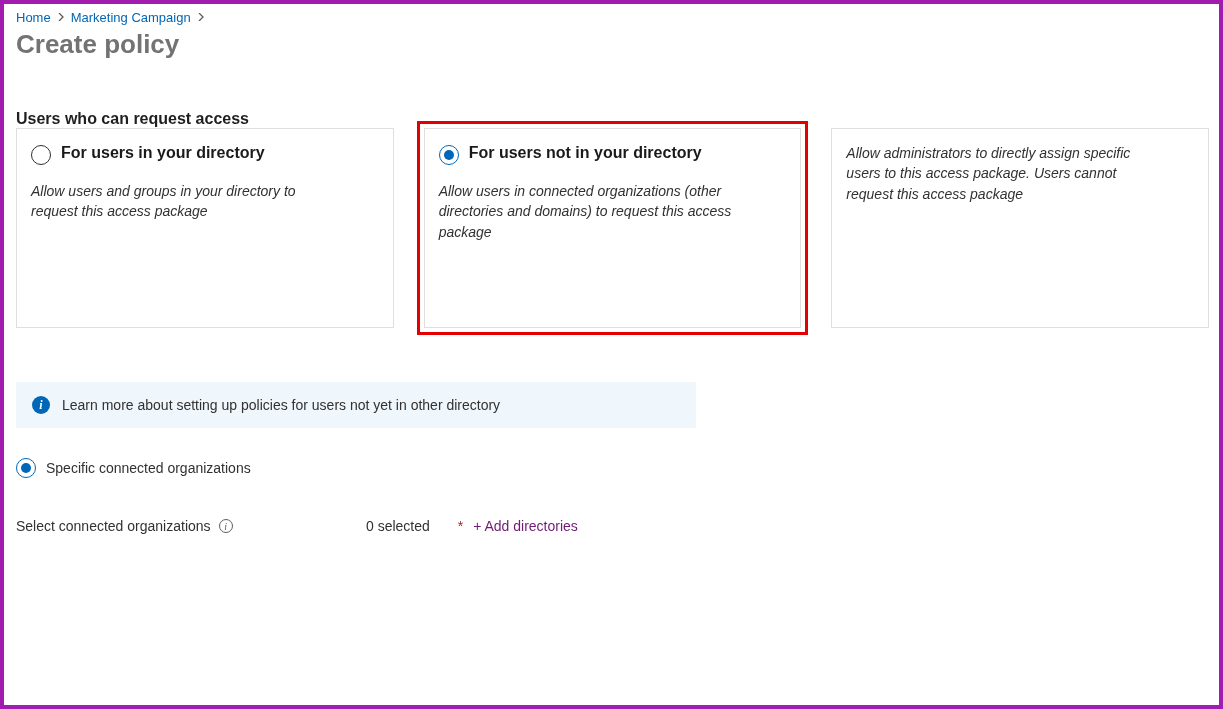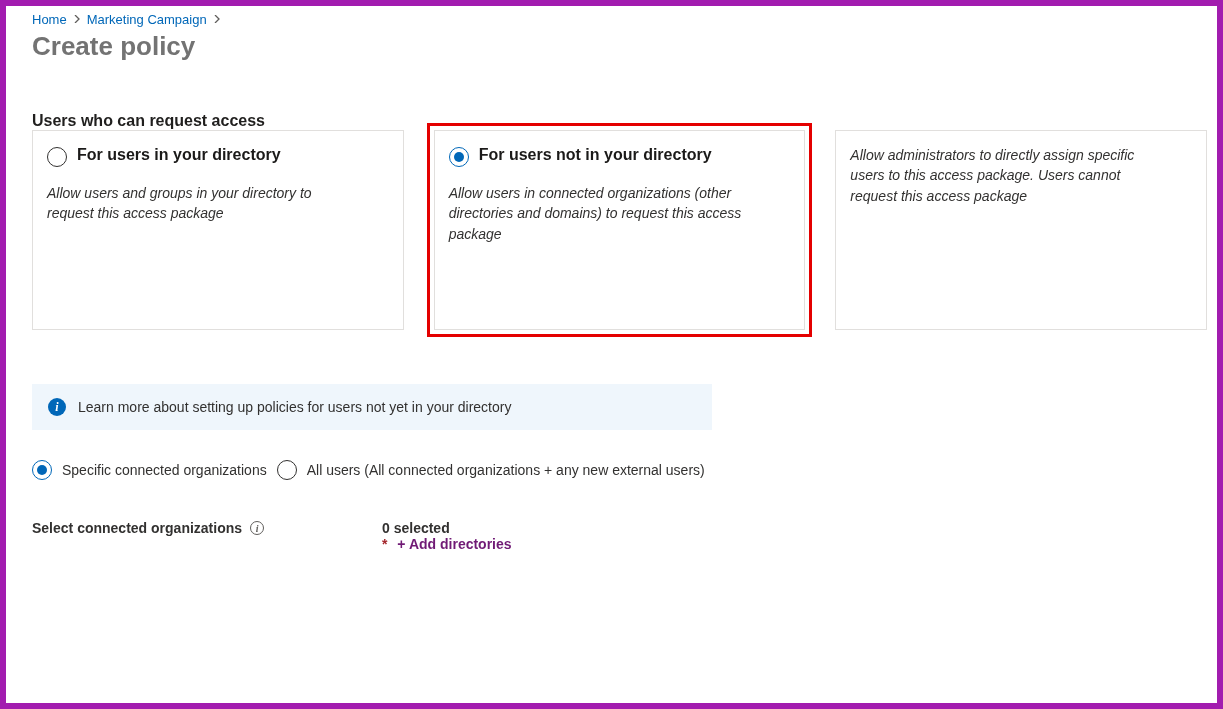--- a/index.html
+++ b/index.html
@@ -4,24 +4,24 @@
 <style>
   * { box-sizing: border-box; }
   body {
     margin: 0;
     font-family: "Segoe UI", -apple-system, BlinkMacSystemFont, sans-serif;
     font-size: 14px;
     color: #323130;
     background: #fff;
   }
   .page {
-    border: 6px solid #a21caf;
+    border: 4px solid #a21caf;
     width: 1223px;
     height: 709px;
-    padding: 6px 10px 10px 26px;
+    padding: 6px 10px 10px 12px;
     position: relative;
   }
   .breadcrumb {
     display: flex;
     align-items: center;
     gap: 6px;
     font-size: 13px;
     margin-bottom: 2px;
   }
   .breadcrumb a {
@@ -120,21 +120,21 @@
     align-items: center;
     justify-content: center;
     font-size: 12px;
     font-weight: 700;
     font-style: italic;
     font-family: Georgia, serif;
     flex: 0 0 18px;
   }
   .radio-list {
     display: flex;
-    flex-direction: row;
+    flex-direction: column;
     gap: 10px;
     margin-bottom: 40px;
     text-align: right;
   }
   .radio-row {
     display: flex;
     align-items: center;
     gap: 10px;
     cursor: pointer;
   }
@@ -154,21 +154,20 @@
     position: absolute;
     left: 50%; top: 50%;
     width: 10px; height: 10px;
     background: #0067b8;
     border-radius: 50%;
     transform: translate(-50%, -50%);
   }
   .org-row {
     display: flex;
     align-items: flex-start;
-    font-weight: bold;
   }
   .org-label-cell {
     width: 350px;
     display: flex;
     align-items: center;
     gap: 8px;
   }
   .help-icon {
     width: 14px;
     height: 14px;
@@ -178,21 +177,22 @@
     font-size: 10px;
     display: flex;
     align-items: center;
     justify-content: center;
     font-style: italic;
     font-family: Georgia, serif;
     cursor: help;
   }
   .org-value-cell {
     display: flex;
-    flex-direction: column;
+    flex-direction: row;
+    gap: 28px;
   }
   .required-star {
     color: #a4262c;
     margin-right: 6px;
   }
   .add-link {
     color: #701a75;
     text-decoration: none;
     cursor: pointer;
   }
@@ -240,31 +240,27 @@
     </div>
 
     <div class="card">
       <div class="card-desc">Allow administrators to directly assign specific users to this access package. Users cannot request this access package</div>
     </div>
 
   </div>
 
   <div class="info-banner">
     <div class="info-icon">i</div>
-    <div>Learn more about setting up policies for users not yet in your directory</div>
+    <div>Learn more about setting up policies for users not yet in other directory</div>
   </div>
 
   <div class="radio-list">
     <div class="radio-row">
       <div class="radio-sm checked"></div>
       <div>Specific connected organizations</div>
-    </div>
-    <div class="radio-row">
-      <div class="radio-sm"></div>
-      <div>All users (All connected organizations + any new external users)</div>
     </div>
   </div>
 
   <div class="org-row">
     <div class="org-label-cell">
       <span>Select connected organizations</span>
       <span class="help-icon">i</span>
     </div>
     <div class="org-value-cell">
       <span>0 selected</span>

